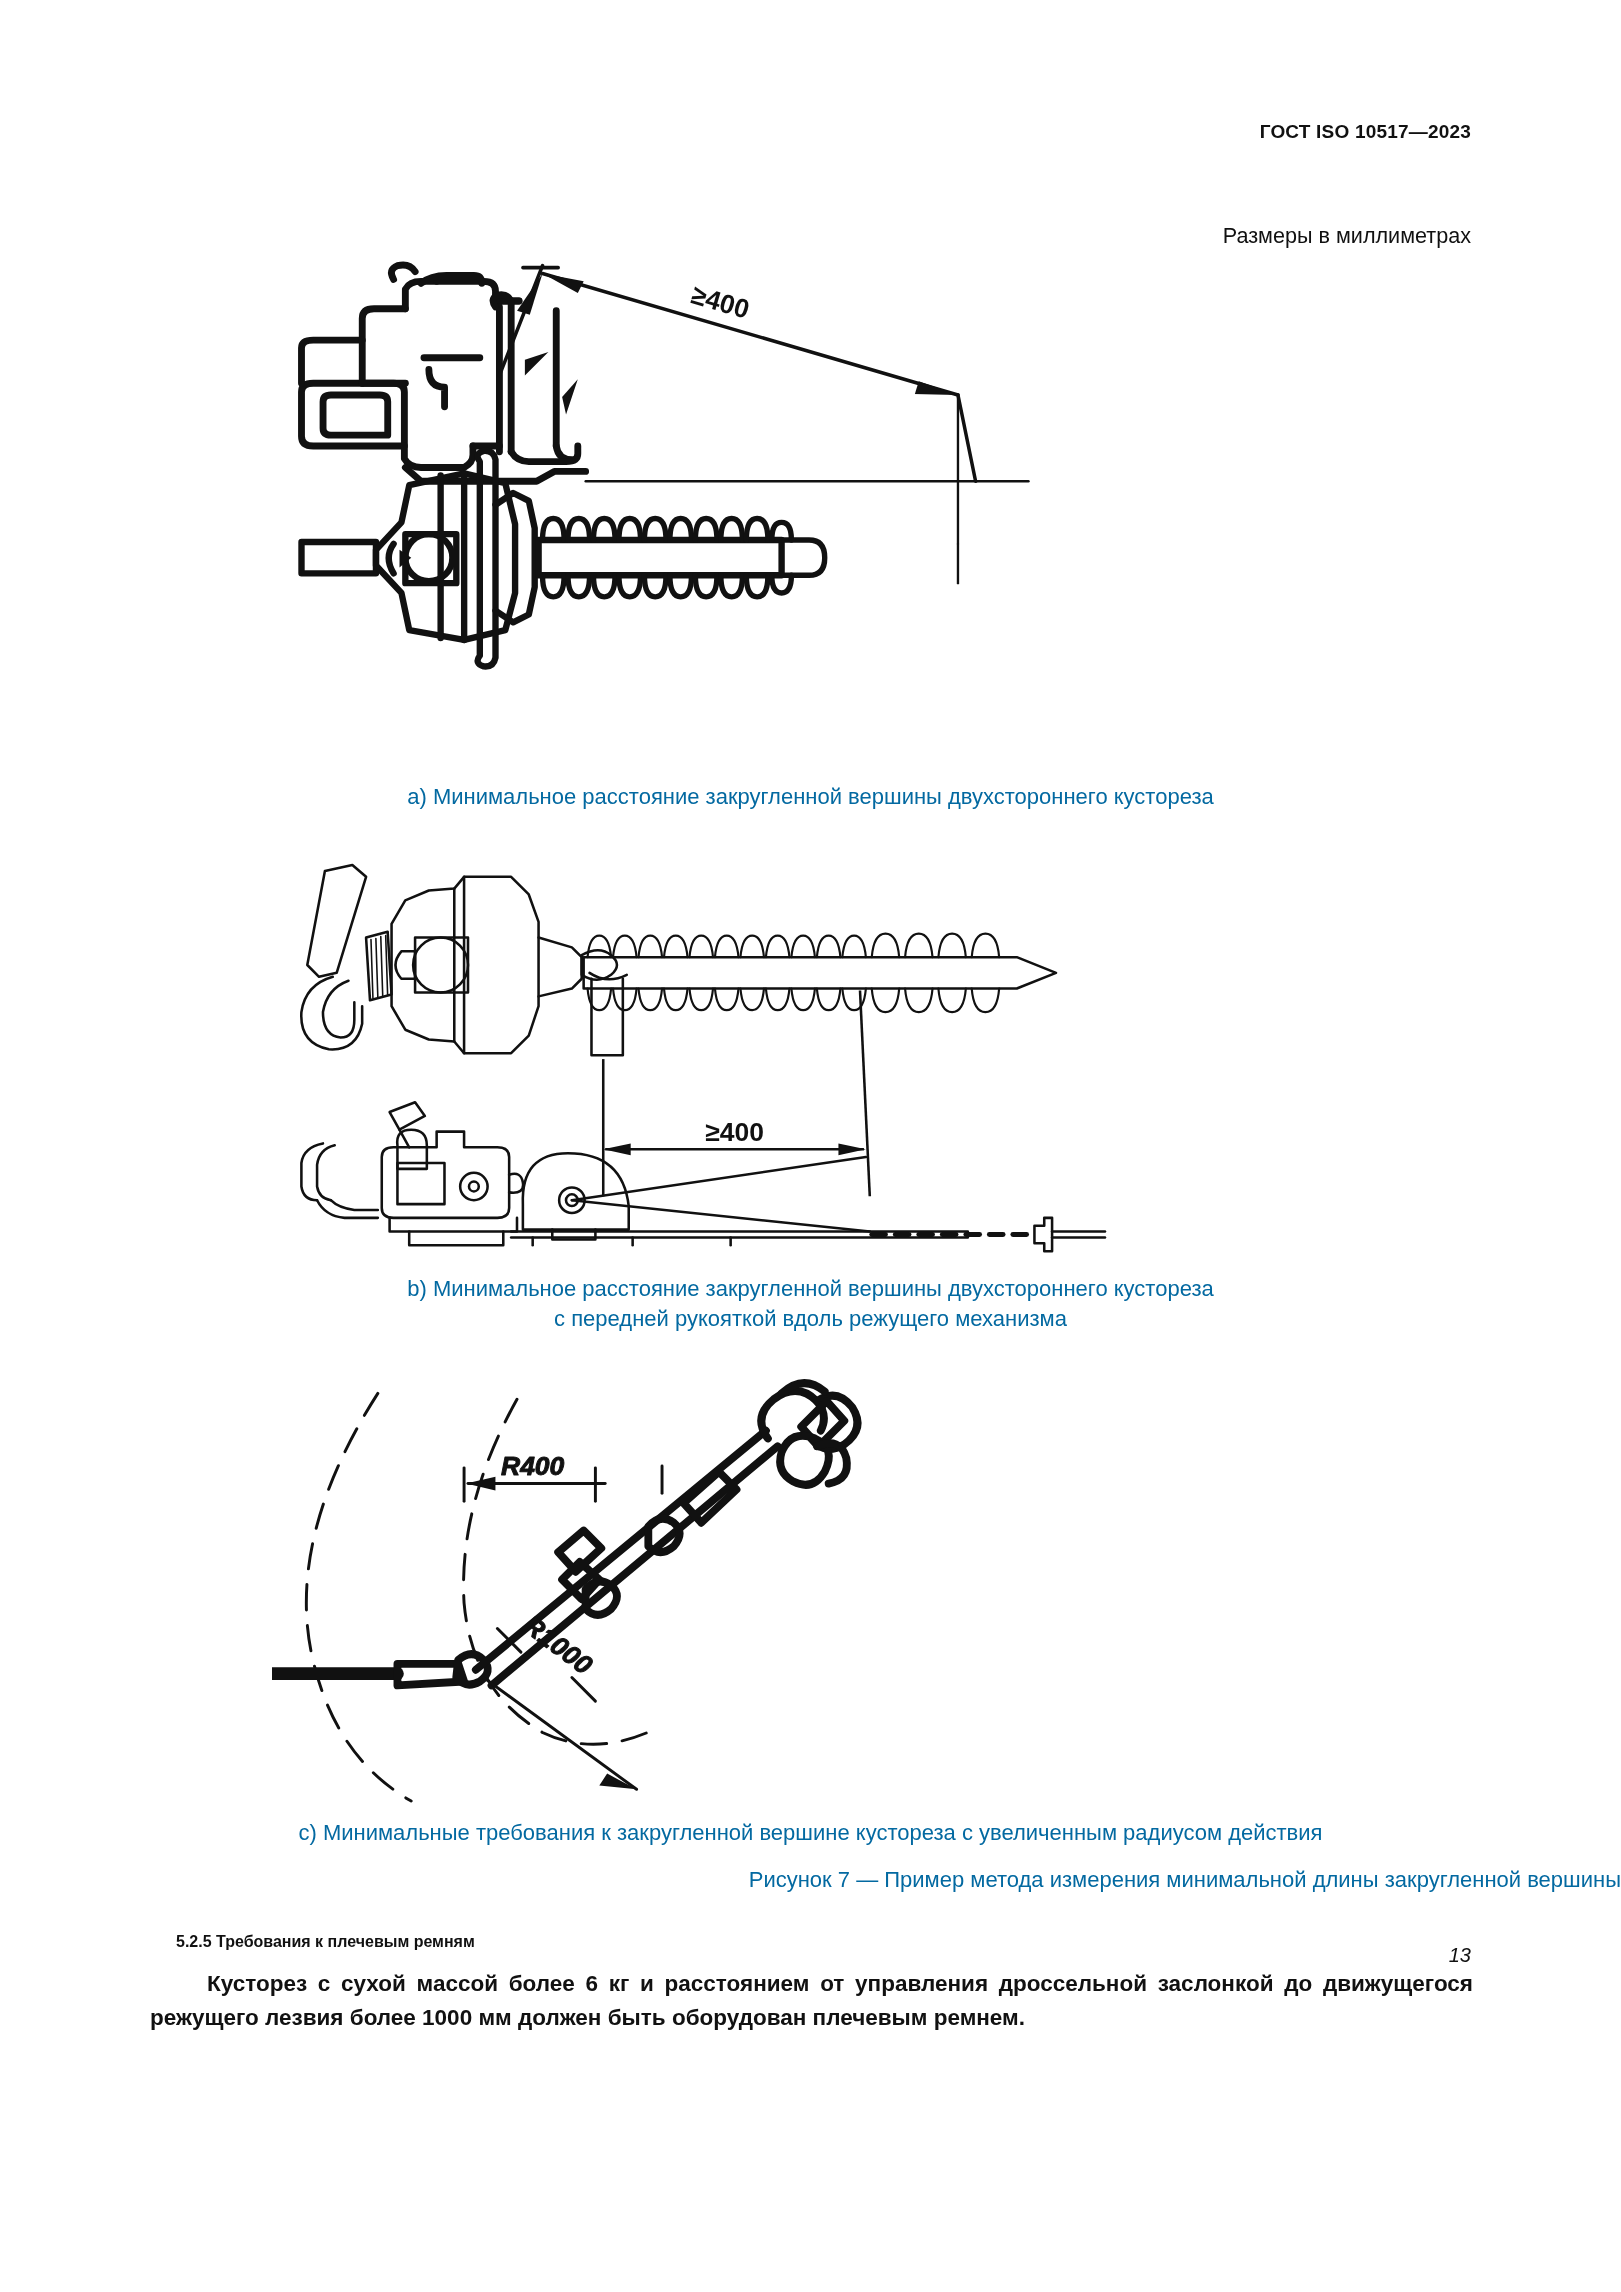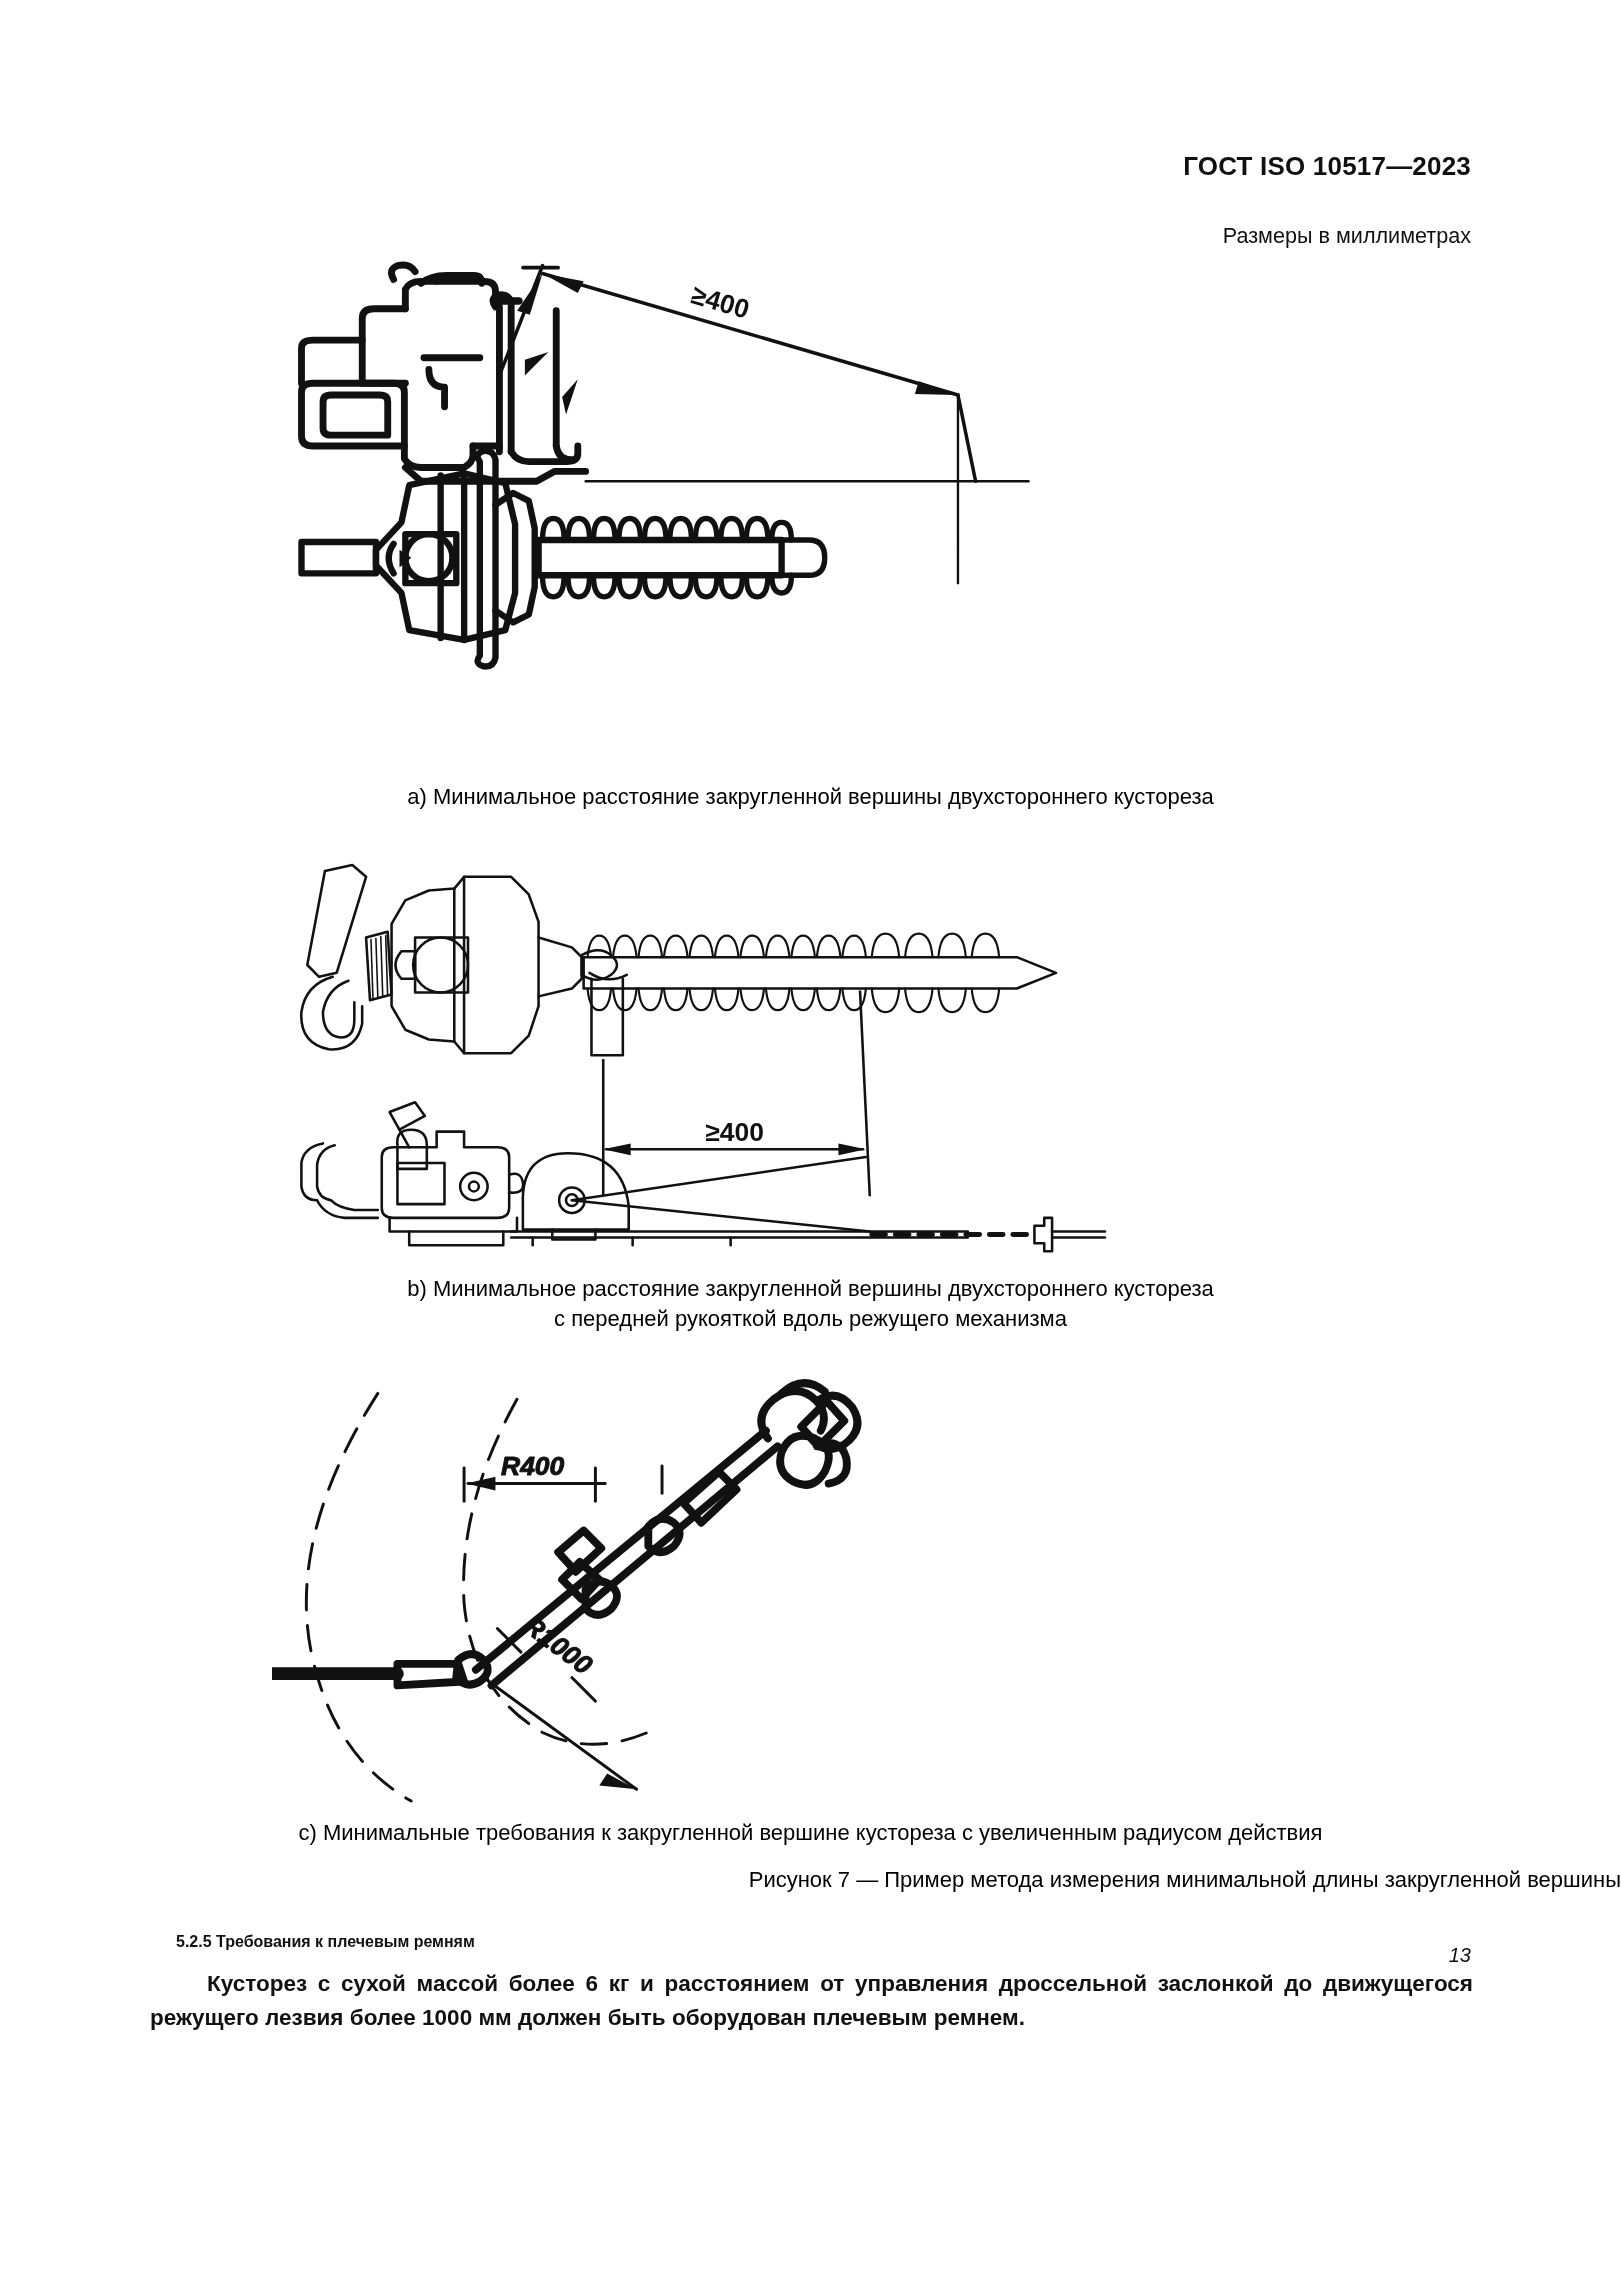--- a/index.html
+++ b/index.html
@@ -13,23 +13,23 @@
     overflow:hidden;
   }
   .page{
     position:absolute;
     inset:0;
     background:#fff;
   }
   
   .doc-header{
     position:absolute;
-    top:151px;
+    top:121px;
     right:150px;
-    font-size:26px;
+    font-size:19px;
     font-weight:bold;
     letter-spacing:0.2px;
     white-space:nowrap;
   }
   .units-note{
     position:absolute;
     top:223px;
     right:150px;
     font-size:21.6px;
     white-space:nowrap;
@@ -40,21 +40,21 @@
     position:absolute;
     left:0;
     width:1621px;
     text-align:center;
   }
   .fig svg{display:block;margin:0 auto;}
   .cap{
     font-size:22px;
     line-height:30px;
     text-align:center;
-    color:#000000;
+    color:#0369a1;
   }
   
   .sect-head{
     position:absolute;
     left:176px;
     top:1933px;
     font-size:16px;
     font-weight:bold;
     white-space:nowrap;
   }

